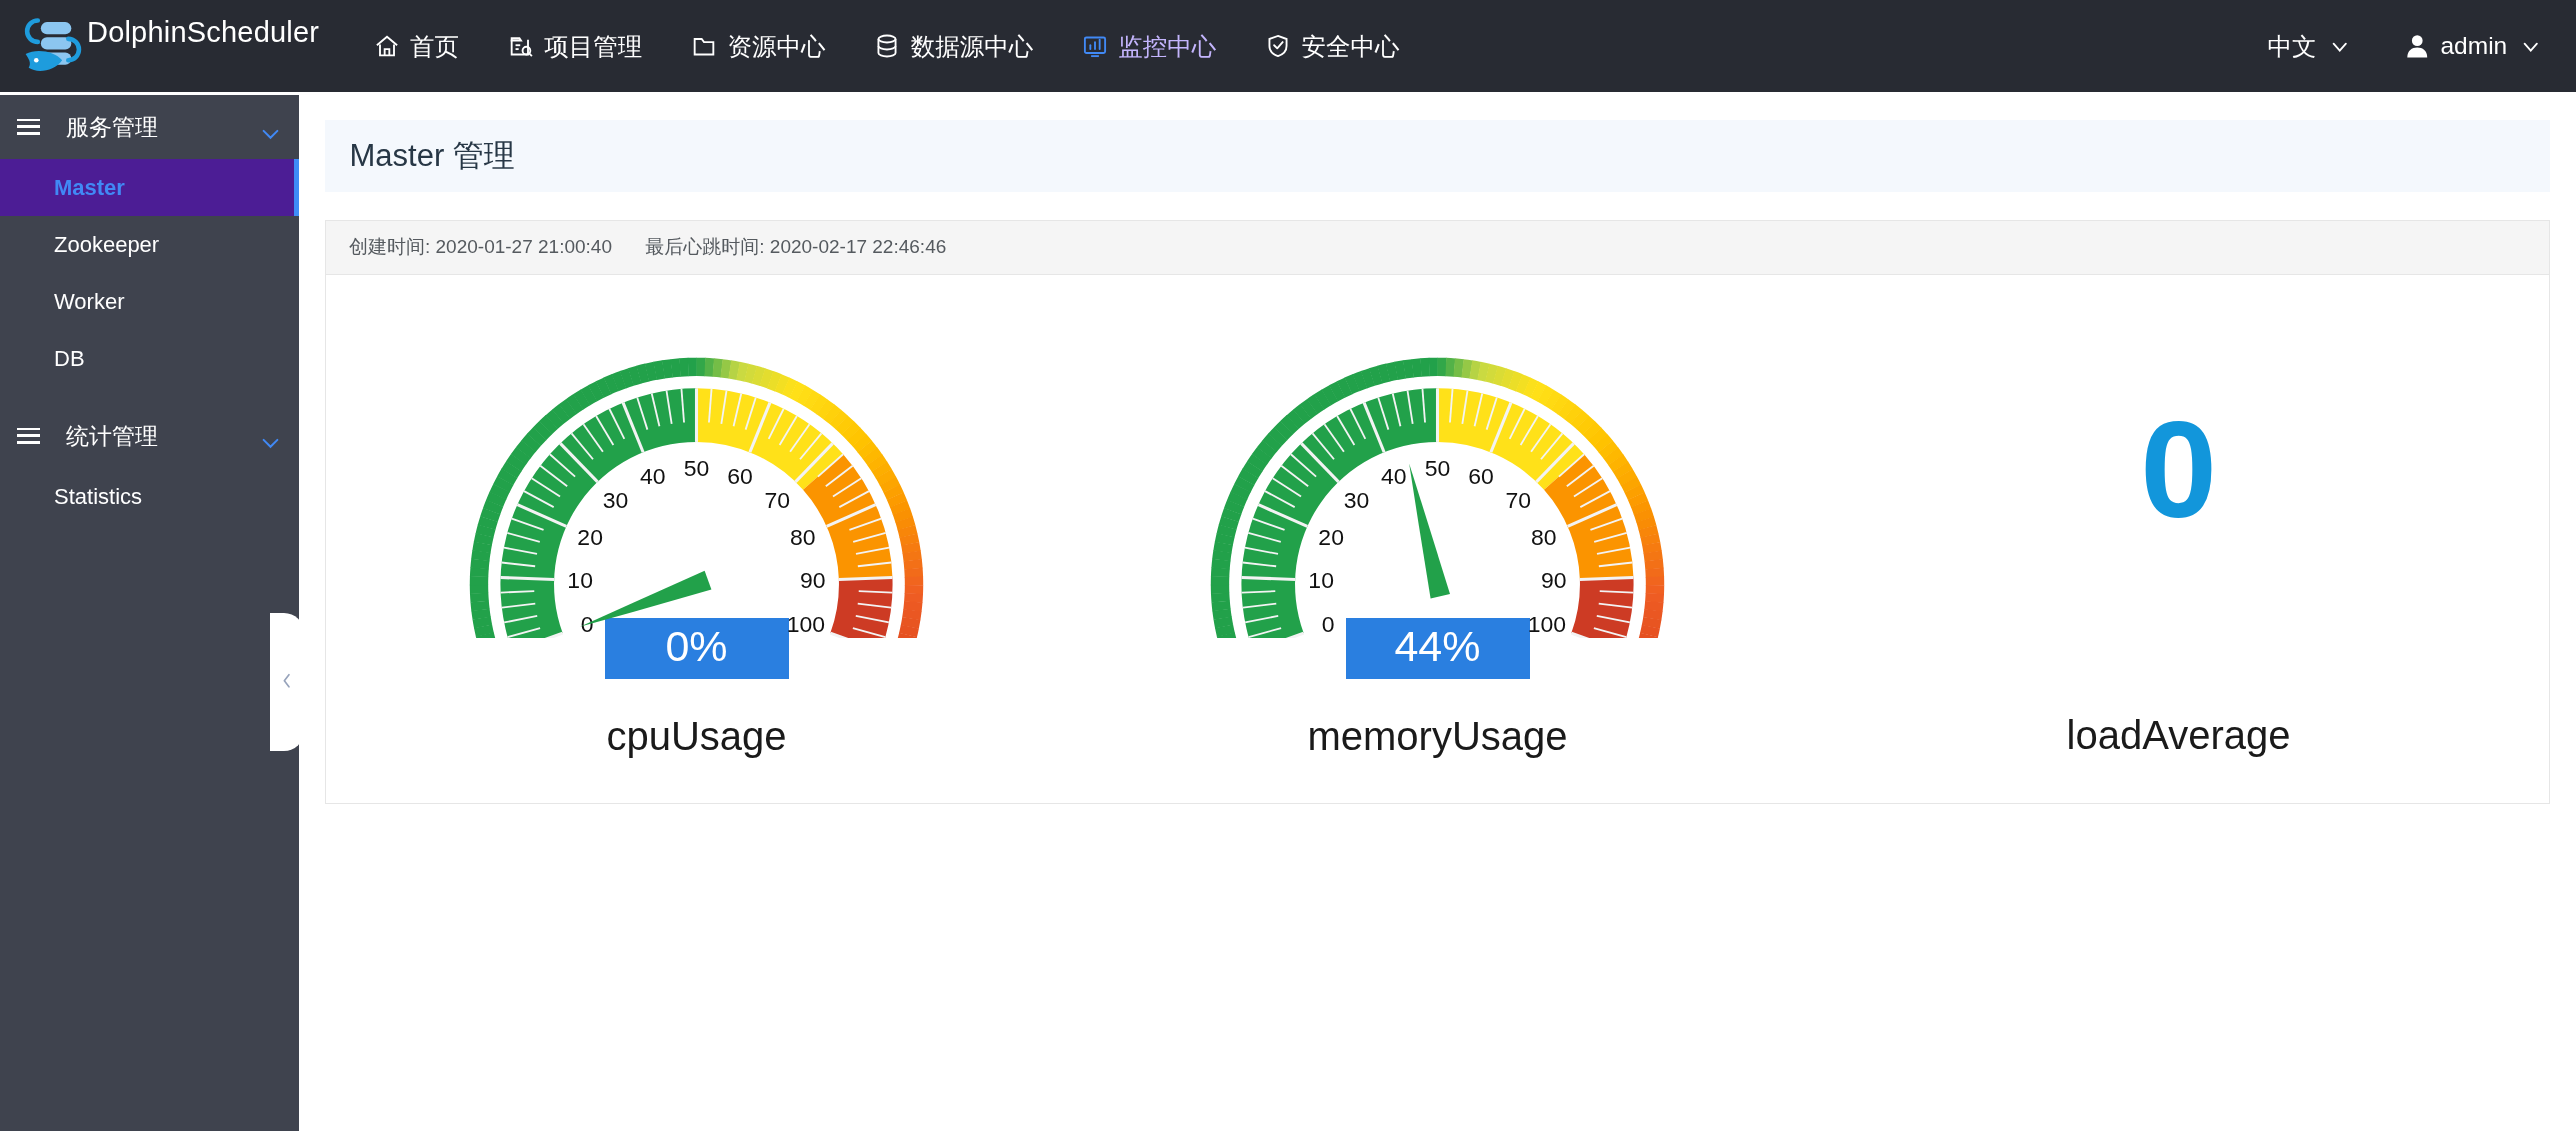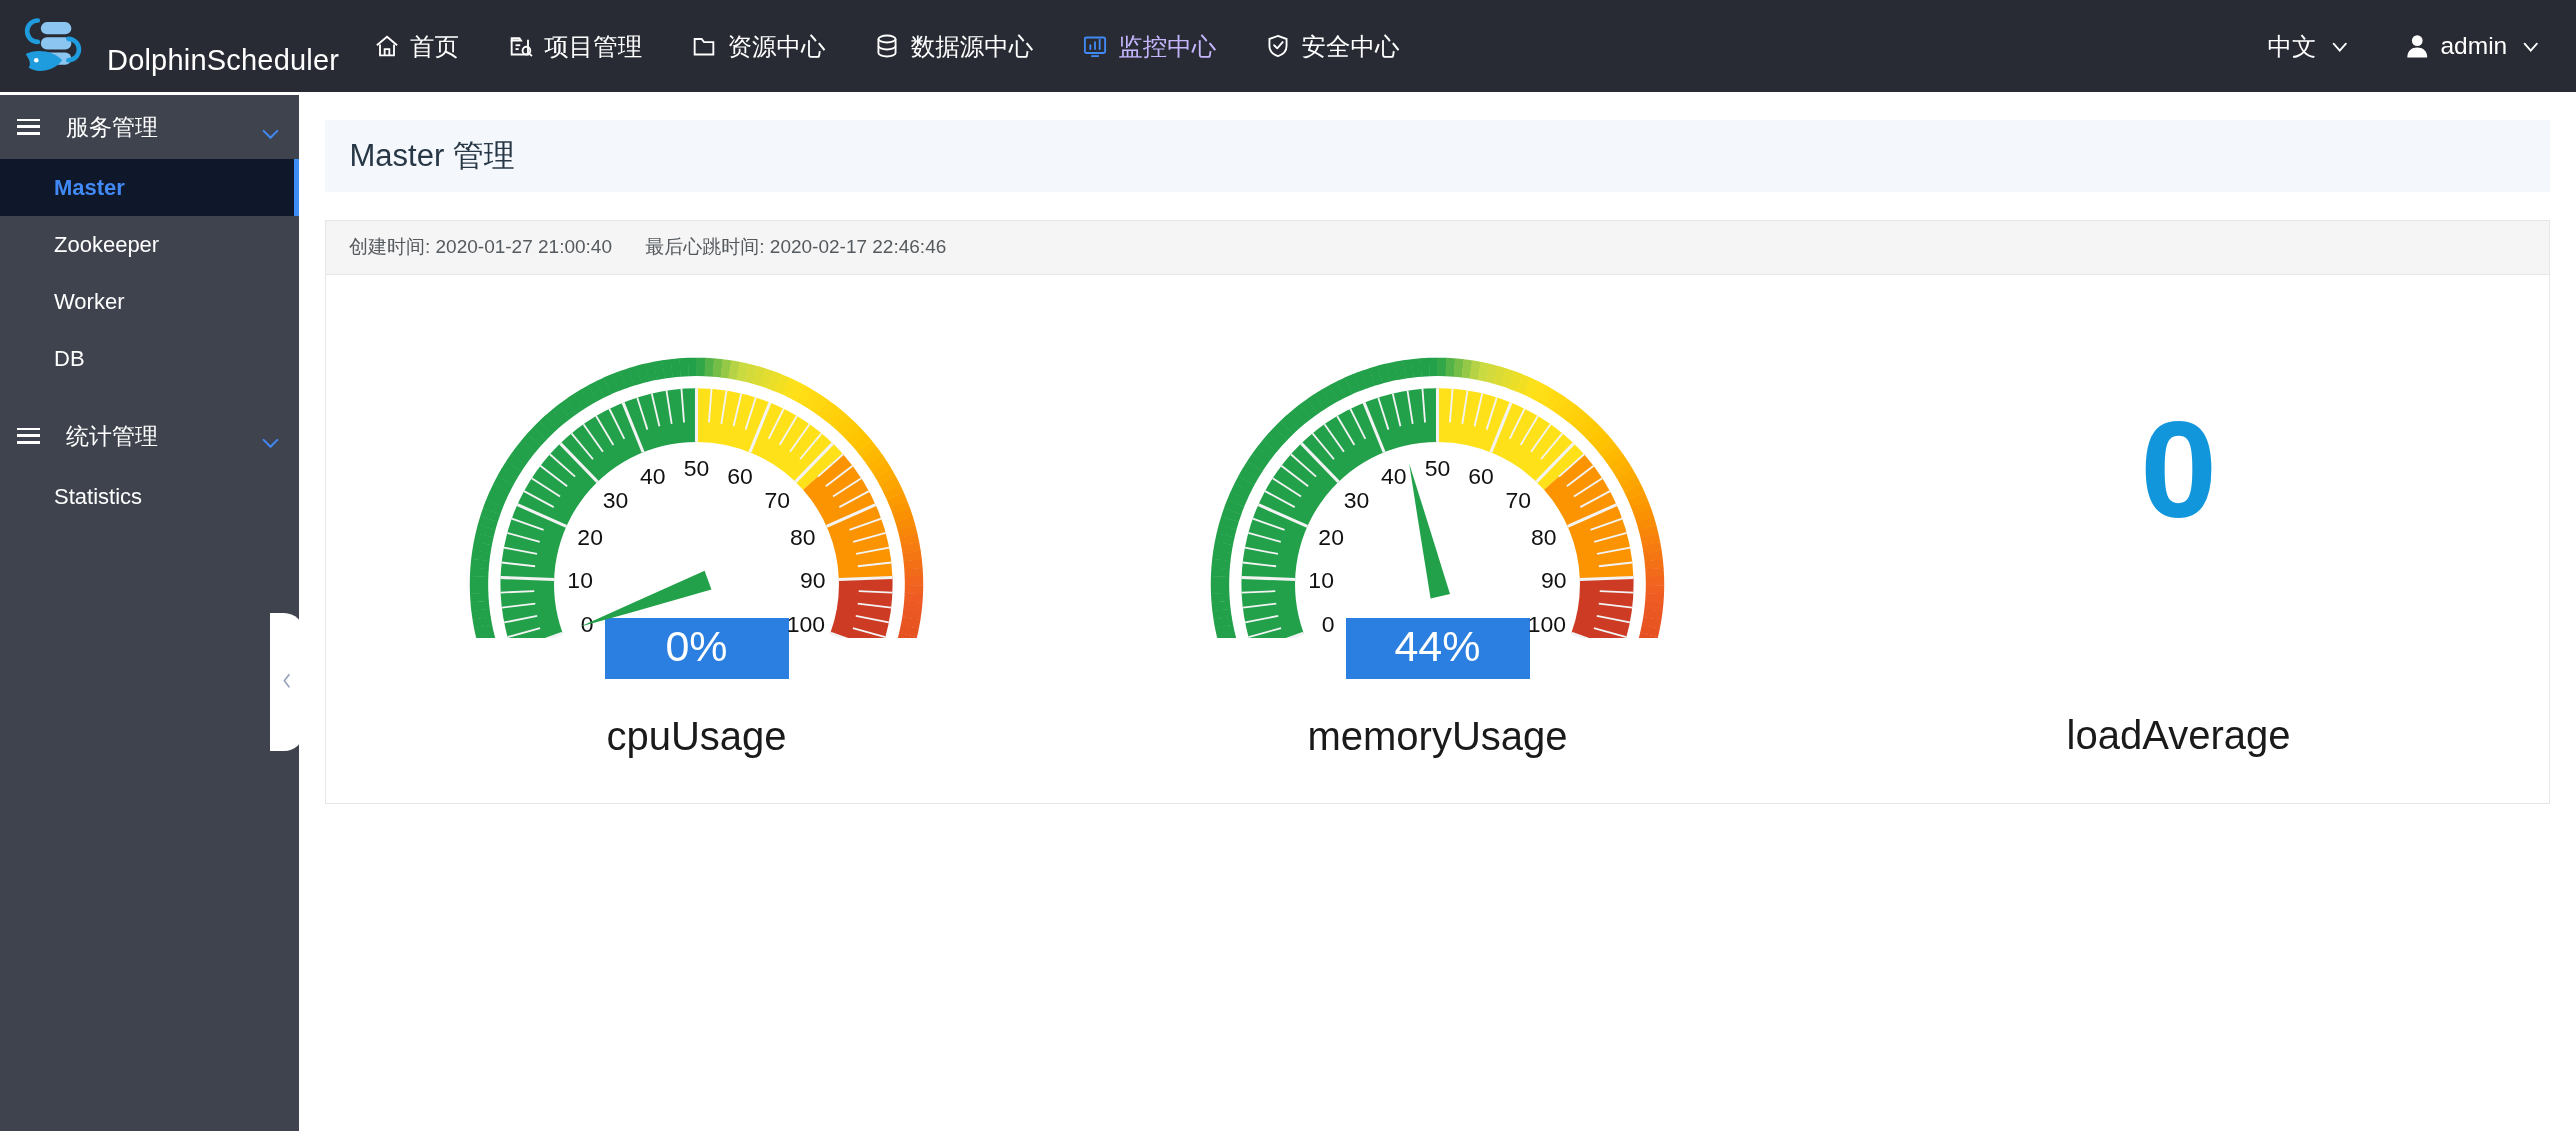--- a/index.html
+++ b/index.html
@@ -11,22 +11,22 @@
   }
 
   
   .navbar {
     position: absolute; top: 0; left: 0;
     width: 2576px; height: 92px;
     background: #282b33;
     display: flex; align-items: center;
   }
   .brand {
-    display: flex; align-items: flex-end;
-    margin-left: 18.4px; width: 330px; gap: 20px;
+    display: flex; align-items: flex-start;
+    margin-left: 18.4px; width: 330px;
   }
   .brand-logo { width: 64px; height: 61px; flex: none; }
   .brand-name {
     color: #ffffff; font-size: 29px; letter-spacing: 0.2px;
     margin-left: 4.6px; white-space: nowrap;
   }
   .nav-items { display: flex; align-items: center; margin-left: 24.5px; }
   .nav-item {
     display: flex; align-items: center;
     color: #ffffff; font-size: 24.5px;
@@ -60,21 +60,21 @@
   .burger { width: 23px; height: 17px; flex: none; margin-right: 14px; }
   .burger i { display: block; height: 2.3px; background: #ffffff; margin-bottom: 4.6px; }
   .side-group .grp-label { flex: 1; margin-left: 12px; }
   .grp-chev { width: 23px; height: 14px; flex: none; }
   .side-item {
     position: relative;
     display: flex; align-items: center;
     height: 57px; padding-left: 54px;
     color: #ffffff; font-size: 22px; cursor: pointer;
   }
-  .side-item.active { background: #0f172a; color: #4189f5; font-weight: bold; }
+  .side-item.active { background: #4c1d95; color: #4189f5; font-weight: bold; }
   .side-item.active::after {
     content: ""; position: absolute; right: 0; top: 0;
     width: 4.6px; height: 100%; background: #3e8df7;
   }
   .collapse-handle {
     position: absolute; left: 270px; top: 613px;
     width: 34px; height: 138px;
     background: #ffffff;
     border-radius: 0 20px 20px 0;
     display: flex; align-items: center; justify-content: center;

